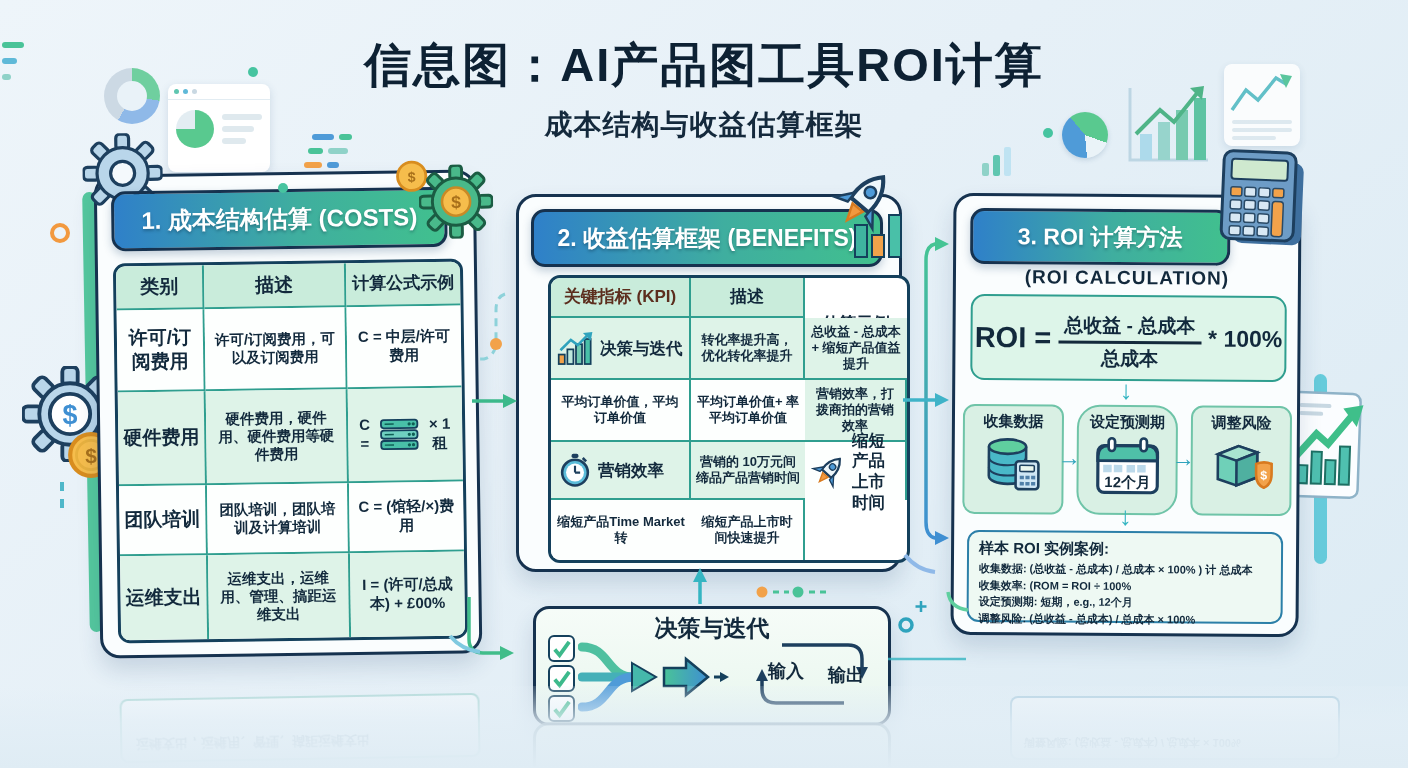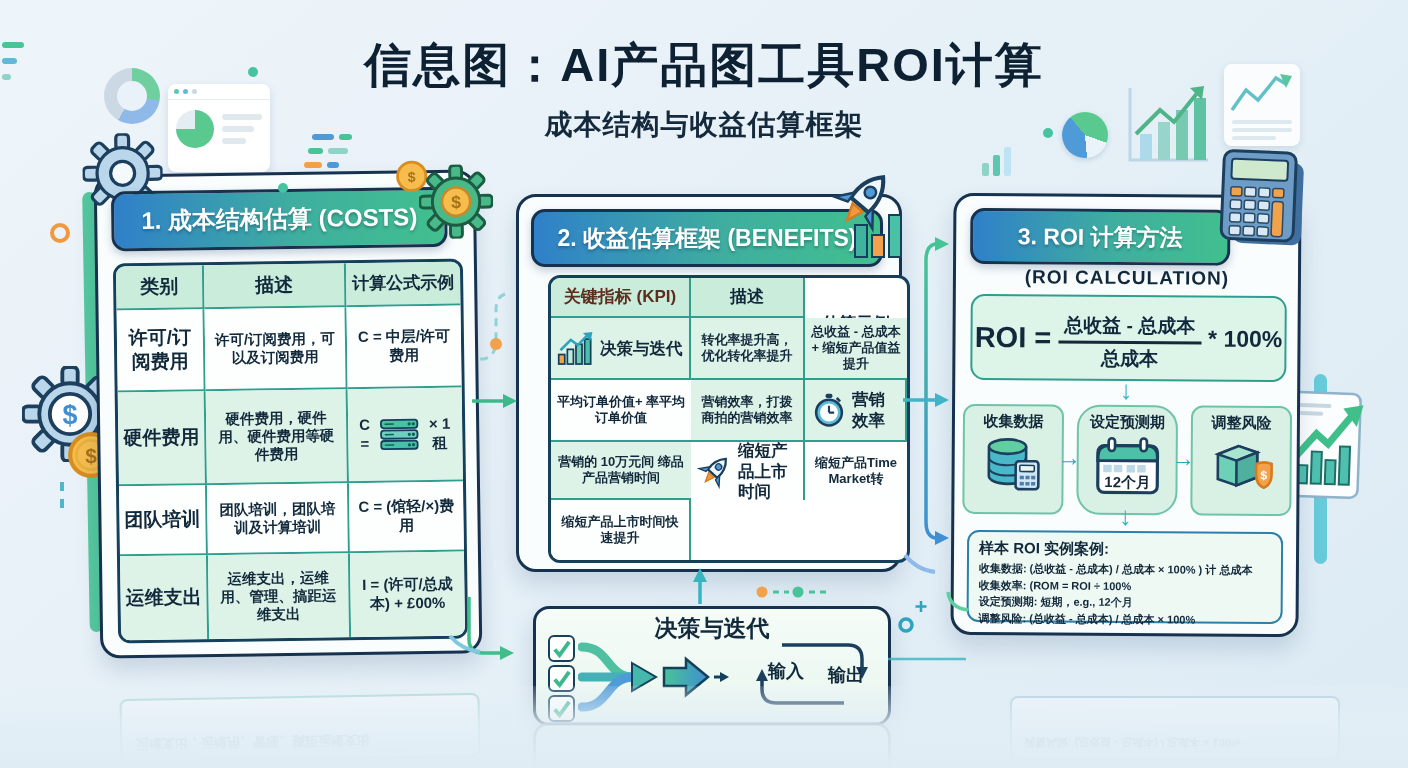--- a/index.html
+++ b/index.html
@@ -299,20 +299,21 @@
             <rect x="32" y="9" width="7" height="29" fill="#49c0a8" stroke="#14405c" stroke-width="2"></rect>
             <path d="M4,22 L16,10 L24,16 L36,4" stroke="#2fa3bd" fill="none" stroke-width="3"></path>
             <polygon points="30,2 41,1 39,11" fill="#2fa3bd"></polygon>
           </svg>
         </span>
         <span class="kpiname">决策与迭代</span>
       </div>
       <div class="c g sm">转化率提升高，优化转化率提升</div>
       <div class="c g sm last">总收益 - 总成本+ 缩短产品值益提升</div>
 
+      <div class="c w sm">平均订单价值，平均订单价值</div>
       <div class="c w sm last">平均订单价值+ 率平均订单价值</div>
 
       <div class="c g sm">营销效率，打拨商拍的营销效率</div>
       <div class="c g kcell">
         <span style="display:inline-flex;flex:none;">
           <svg width="36" height="36" viewBox="0 0 42 42">
             <rect x="17" y="2" width="8" height="5" rx="2" fill="#1d3f5e"></rect>
             <line x1="30" y1="7" x2="34" y2="11" stroke="#1d3f5e" stroke-width="3"></line>
             <circle cx="21" cy="24" r="15" fill="#5bbcd9" stroke="#1d3f5e" stroke-width="3"></circle>
             <circle cx="21" cy="24" r="10.5" fill="#fdfeff"></circle>

